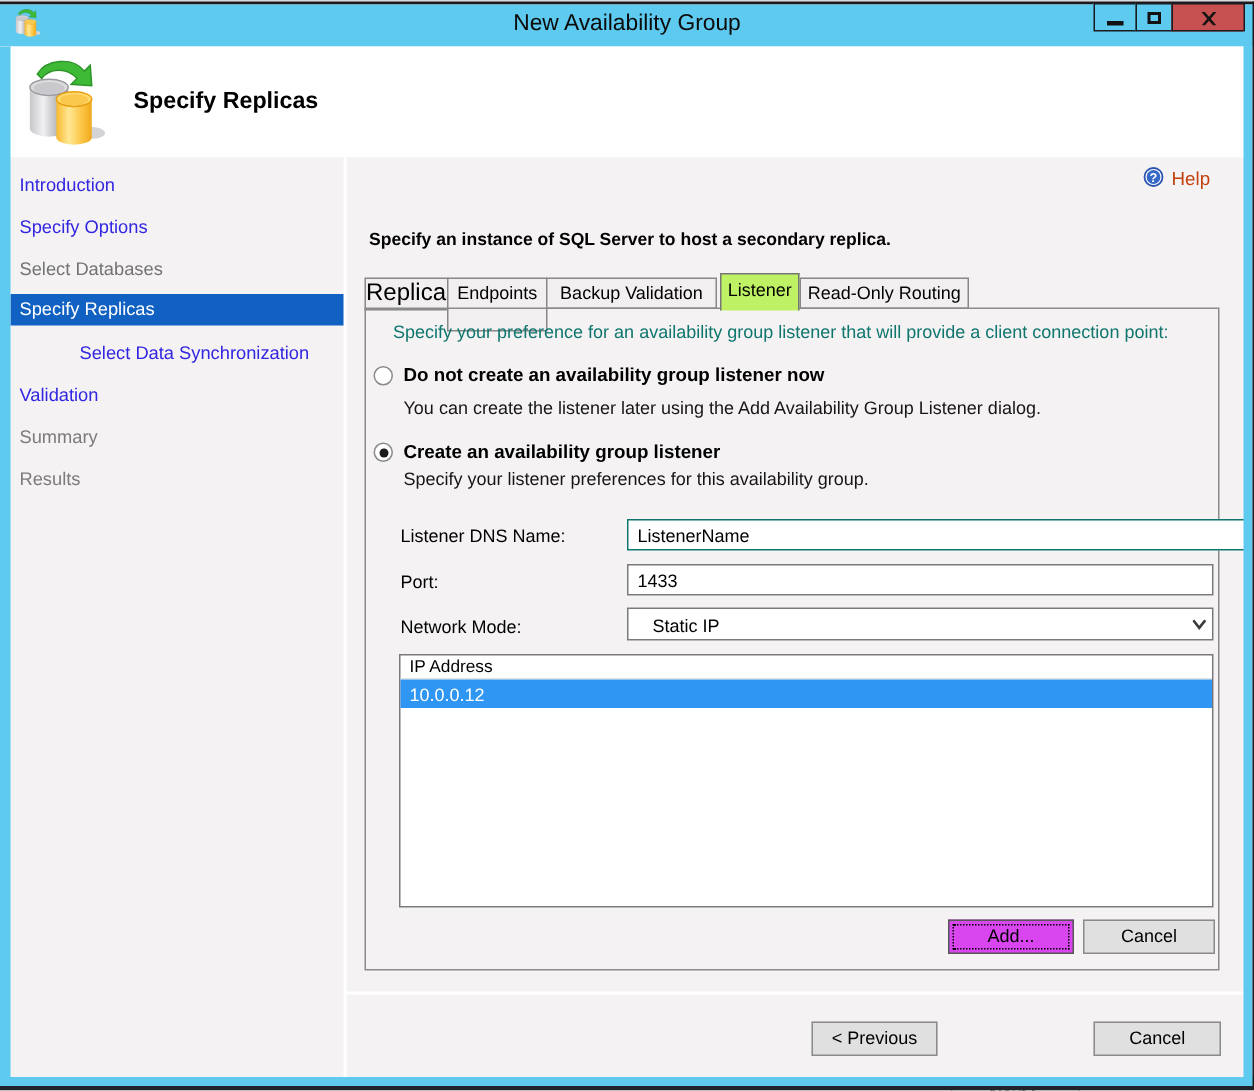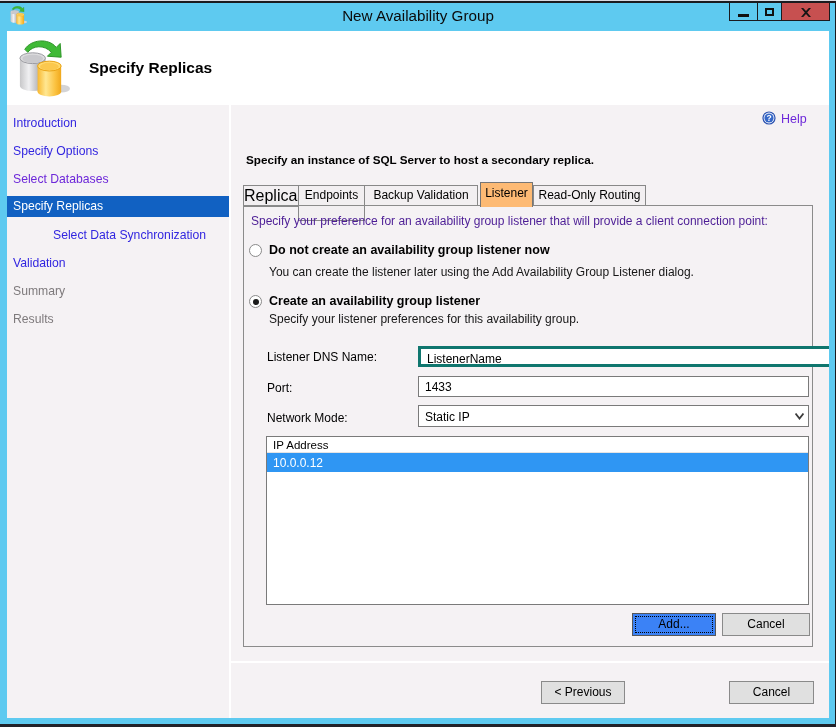--- a/index.html
+++ b/index.html
@@ -64,83 +64,83 @@
 <div class="abs" style="left:89px;top:59px;font-size:15.5px;font-weight:bold;color:#000;">Specify Replicas</div>
 
 <div class="abs" style="left:0;top:105px;width:836px;height:613px;background:#f5f2f4;"></div>
 
 <div class="abs" style="left:229px;top:105px;width:2px;height:613px;background:#ffffff;"></div>
 
 <div class="abs" style="left:231px;top:661px;width:598px;height:2px;background:#ffffff;"></div>
 
 <div class="abs" style="left:13px;top:116px;font-size:12.2px;color:#3226e0;">Introduction</div>
 <div class="abs" style="left:13px;top:144px;font-size:12.2px;color:#3226e0;">Specify Options</div>
-<div class="abs" style="left:13px;top:172px;font-size:12.2px;color:#6d28d9;">Select Databases</div>
+<div class="abs" style="left:13px;top:172px;font-size:12.2px;color:#737373;">Select Databases</div>
 <div class="abs" style="left:7px;top:196px;width:222px;height:21px;background:#1161c2;">
   <div style="margin:3px 0 0 6px;font-size:12.2px;color:#fff;">Specify Replicas</div>
 </div>
 <div class="abs" style="left:13px;top:228px;font-size:12.2px;color:#3226e0;margin-left:40px;">Select Data Synchronization</div>
 <div class="abs" style="left:13px;top:256px;font-size:12.2px;color:#3226e0;">Validation</div>
 <div class="abs" style="left:13px;top:284px;font-size:12.2px;color:#7e7a7c;">Summary</div>
 <div class="abs" style="left:13px;top:312px;font-size:12.2px;color:#7e7a7c;">Results</div>
 
 <svg class="abs" style="left:762px;top:111px;" width="14" height="14" viewBox="0 0 14 14">
   <circle cx="7" cy="7" r="6.6" fill="#2a52b0"></circle>
   <circle cx="7" cy="7" r="5.4" fill="#fff"></circle>
   <circle cx="7" cy="7" r="4.6" fill="#3668c8"></circle>
   <text x="7" y="10.2" font-size="8.5" font-weight="bold" fill="#fff" text-anchor="middle" font-family="Liberation Sans">?</text>
 </svg>
-<div class="abs" style="left:781px;top:112px;font-size:12.5px;color:#6d28d9;">Help</div>
+<div class="abs" style="left:781px;top:112px;font-size:12.5px;color:#c2410c;">Help</div>
 
 <div class="abs" style="left:246px;top:153px;font-size:11.7px;font-weight:bold;color:#000;">Specify an instance of SQL Server to host a secondary replica.</div>
 
 <div class="abs" style="left:243px;top:185px;width:56px;height:22px;background:#f2eff1;border:1px solid #888;box-sizing:border-box;text-align:center;font-size:16px;line-height:19px;">Replicas</div>
 <div class="abs" style="left:298px;top:185px;width:67px;height:36px;background:#f2eff1;border:1px solid #888;box-sizing:border-box;text-align:center;font-size:12px;line-height:19px;">Endpoints</div>
 <div class="abs" style="left:364px;top:185px;width:114px;height:21px;background:#f2eff1;border:1px solid #888;box-sizing:border-box;text-align:center;font-size:12px;line-height:19px;">Backup Validation</div>
 <div class="abs" style="left:533px;top:185px;width:113px;height:21px;background:#f2eff1;border:1px solid #888;box-sizing:border-box;text-align:center;font-size:12px;line-height:19px;">Read-Only Routing</div>
 
 <div class="abs" style="left:243px;top:205px;width:570px;height:442px;border:1px solid #8b8b8b;box-sizing:border-box;"></div>
 
-<div class="abs" style="left:480px;top:182px;width:53px;height:25px;background:#fdba74;border:1px solid #767676;border-bottom:none;box-sizing:border-box;text-align:center;font-size:12px;line-height:21px;z-index:3;">Listener</div>
+<div class="abs" style="left:480px;top:182px;width:53px;height:25px;background:#bef264;border:1px solid #767676;border-bottom:none;box-sizing:border-box;text-align:center;font-size:12px;line-height:21px;z-index:3;">Listener</div>
 
-<div class="abs" style="left:251px;top:214px;font-size:12px;color:#4c1d95;">Specify your preference for an availability group listener that will provide a client connection point:</div>
+<div class="abs" style="left:262px;top:214px;font-size:12px;color:#0f766e;">Specify your preference for an availability group listener that will provide a client connection point:</div>
 
 <div class="abs" style="left:249px;top:244px;width:13px;height:13px;border:1px solid #8a8a8a;border-radius:50%;background:#fff;box-sizing:border-box;"></div>
 <div class="abs" style="left:269px;top:243px;font-size:12.5px;font-weight:bold;color:#000;">Do not create an availability group listener now</div>
 <div class="abs" style="left:269px;top:265px;font-size:12px;color:#161616;">You can create the listener later using the Add Availability Group Listener dialog.</div>
 
 <div class="abs" style="left:249px;top:295px;width:13px;height:13px;border:1px solid #8a8a8a;border-radius:50%;background:#fff;box-sizing:border-box;"></div>
 <div class="abs" style="left:252.5px;top:298.5px;width:6px;height:6px;border-radius:50%;background:#1b1b1b;"></div>
 <div class="abs" style="left:269px;top:294px;font-size:12.5px;font-weight:bold;color:#000;">Create an availability group listener</div>
 <div class="abs" style="left:269px;top:312px;font-size:12px;color:#161616;">Specify your listener preferences for this availability group.</div>
 
 <div class="abs" style="left:267px;top:350px;font-size:12px;">Listener DNS Name:</div>
-<div class="abs" style="left:418px;top:346px;width:414px;height:21px;background:#fff;border:3px solid #0f766e;box-sizing:border-box;">
+<div class="abs" style="left:418px;top:346px;width:414px;height:21px;background:#fff;border:1px solid #0f766e;box-sizing:border-box;">
   <div style="margin:3px 0 0 6px;font-size:12px;">ListenerName</div>
 </div>
 <div class="abs" style="left:267px;top:381px;font-size:12px;">Port:</div>
 <div class="abs" style="left:418px;top:376px;width:391px;height:21px;background:#fff;border:1px solid #7a7a7a;box-sizing:border-box;">
   <div style="margin:3px 0 0 6px;font-size:12px;">1433</div>
 </div>
 <div class="abs" style="left:267px;top:411px;font-size:12px;">Network Mode:</div>
 <div class="abs" style="left:418px;top:405px;width:391px;height:22px;background:#fff;border:1px solid #7a7a7a;box-sizing:border-box;">
-  <div style="margin:4px 0 0 6px;font-size:12px;">Static IP</div>
+  <div style="margin:4px 0 0 16px;font-size:12px;">Static IP</div>
 </div>
 <svg class="abs" style="left:795px;top:413px;" width="9" height="8" viewBox="0 0 9 8">
   <path d="M0.5 0.5 L4.5 5.5 L8.5 0.5" fill="none" stroke="#3c3c3c" stroke-width="1.8"></path>
 </svg>
 
 <div class="abs" style="left:266px;top:436px;width:543px;height:169px;background:#fff;border:1px solid #7a7a7a;box-sizing:border-box;"></div>
 <div class="abs" style="left:273px;top:439px;font-size:11.5px;color:#000;">IP Address</div>
 <div class="abs" style="left:267px;top:452px;width:541px;height:1px;background:#e4e4e4;"></div>
 <div class="abs" style="left:267px;top:453px;width:541px;height:19px;background:#2f96f3;">
   <div style="margin:2.5px 0 0 6px;font-size:12px;color:#fff;">10.0.0.12</div>
 </div>
 
-<div class="abs" style="left:632px;top:613px;width:84px;height:23px;background:#3b82f6;border:1px solid #575757;box-sizing:border-box;">
+<div class="abs" style="left:632px;top:613px;width:84px;height:23px;background:#d946ef;border:1px solid #575757;box-sizing:border-box;">
   <div style="position:absolute;left:2px;top:2px;right:2px;bottom:2px;border:1px dotted #000;"></div>
   <div style="text-align:center;font-size:12px;line-height:21px;">Add...</div>
 </div>
 <div class="abs" style="left:722px;top:613px;width:88px;height:23px;background:#e0e0e0;border:1px solid #8a8a8a;box-sizing:border-box;text-align:center;font-size:12px;line-height:21px;">Cancel</div>
 
 <div class="abs" style="left:541px;top:681px;width:84px;height:23px;background:#e0e0e0;border:1px solid #8a8a8a;box-sizing:border-box;text-align:center;font-size:12px;line-height:21px;">&lt; Previous</div>
 <div class="abs" style="left:634px;top:718px;width:86px;height:23px;background:#e0e0e0;border:1px solid #8a8a8a;box-sizing:border-box;text-align:center;font-size:12px;line-height:21px;">Next &gt;</div>
 <div class="abs" style="left:729px;top:681px;width:85px;height:23px;background:#e0e0e0;border:1px solid #8a8a8a;box-sizing:border-box;text-align:center;font-size:12px;line-height:21px;">Cancel</div>
 
 <div class="abs" style="left:0;top:31px;width:7px;height:693px;background:#5ecaf0;z-index:5;"></div>

